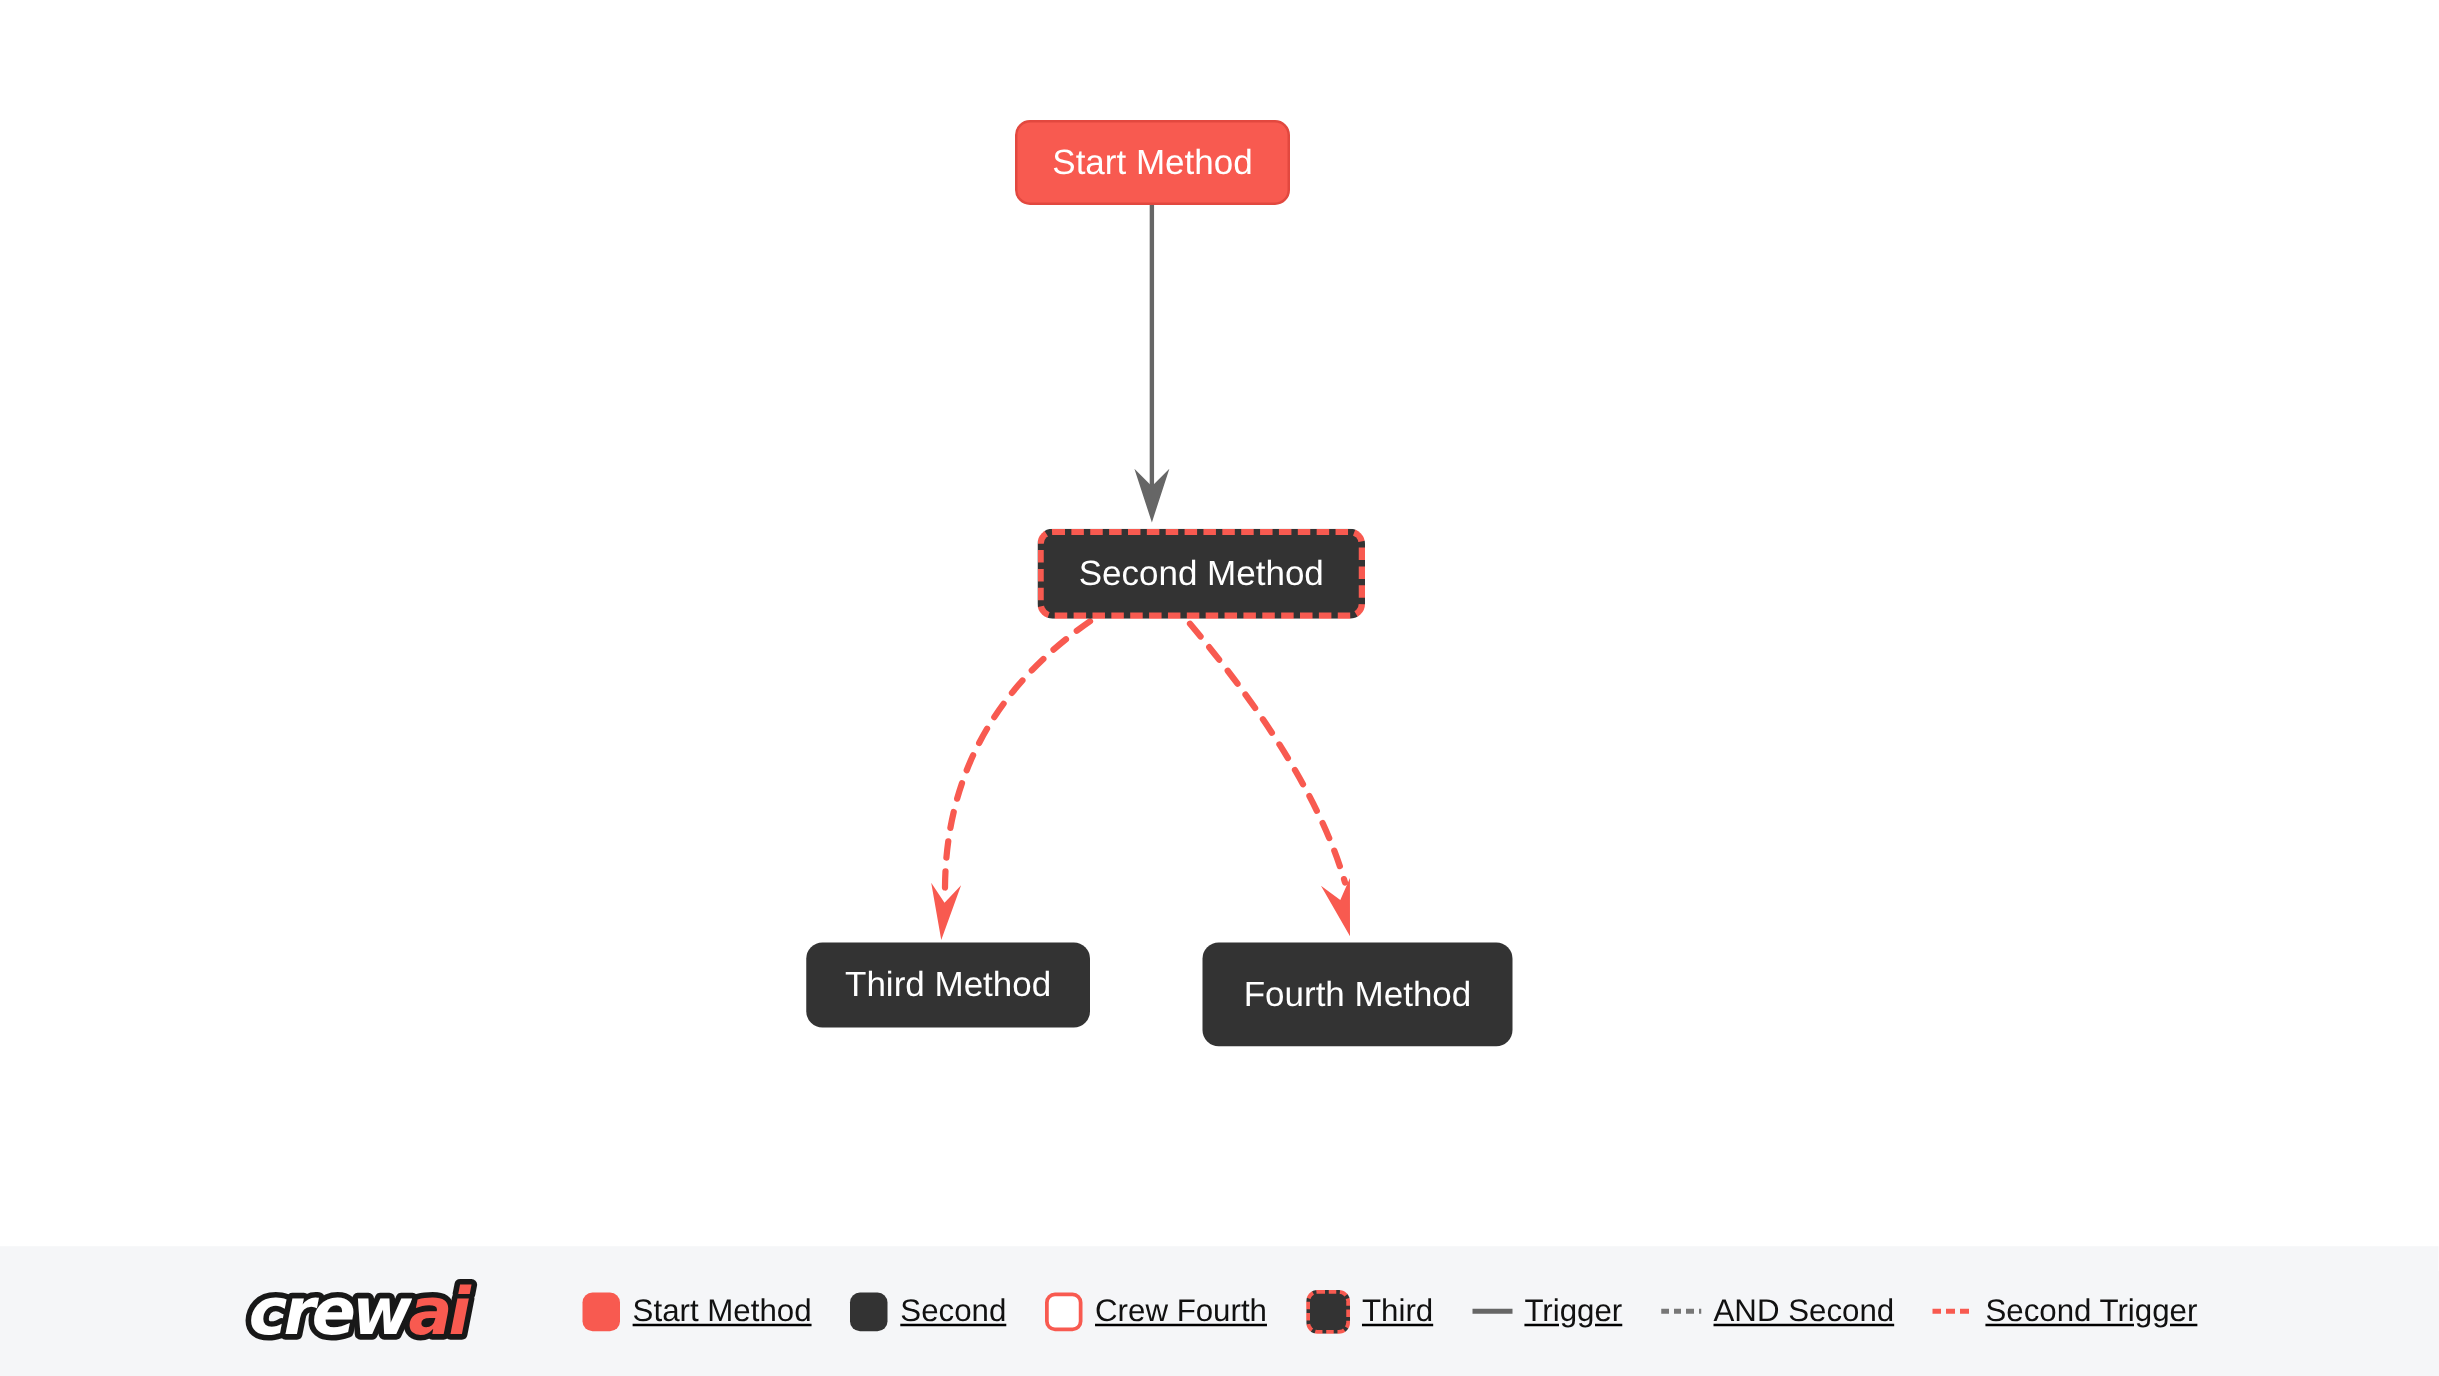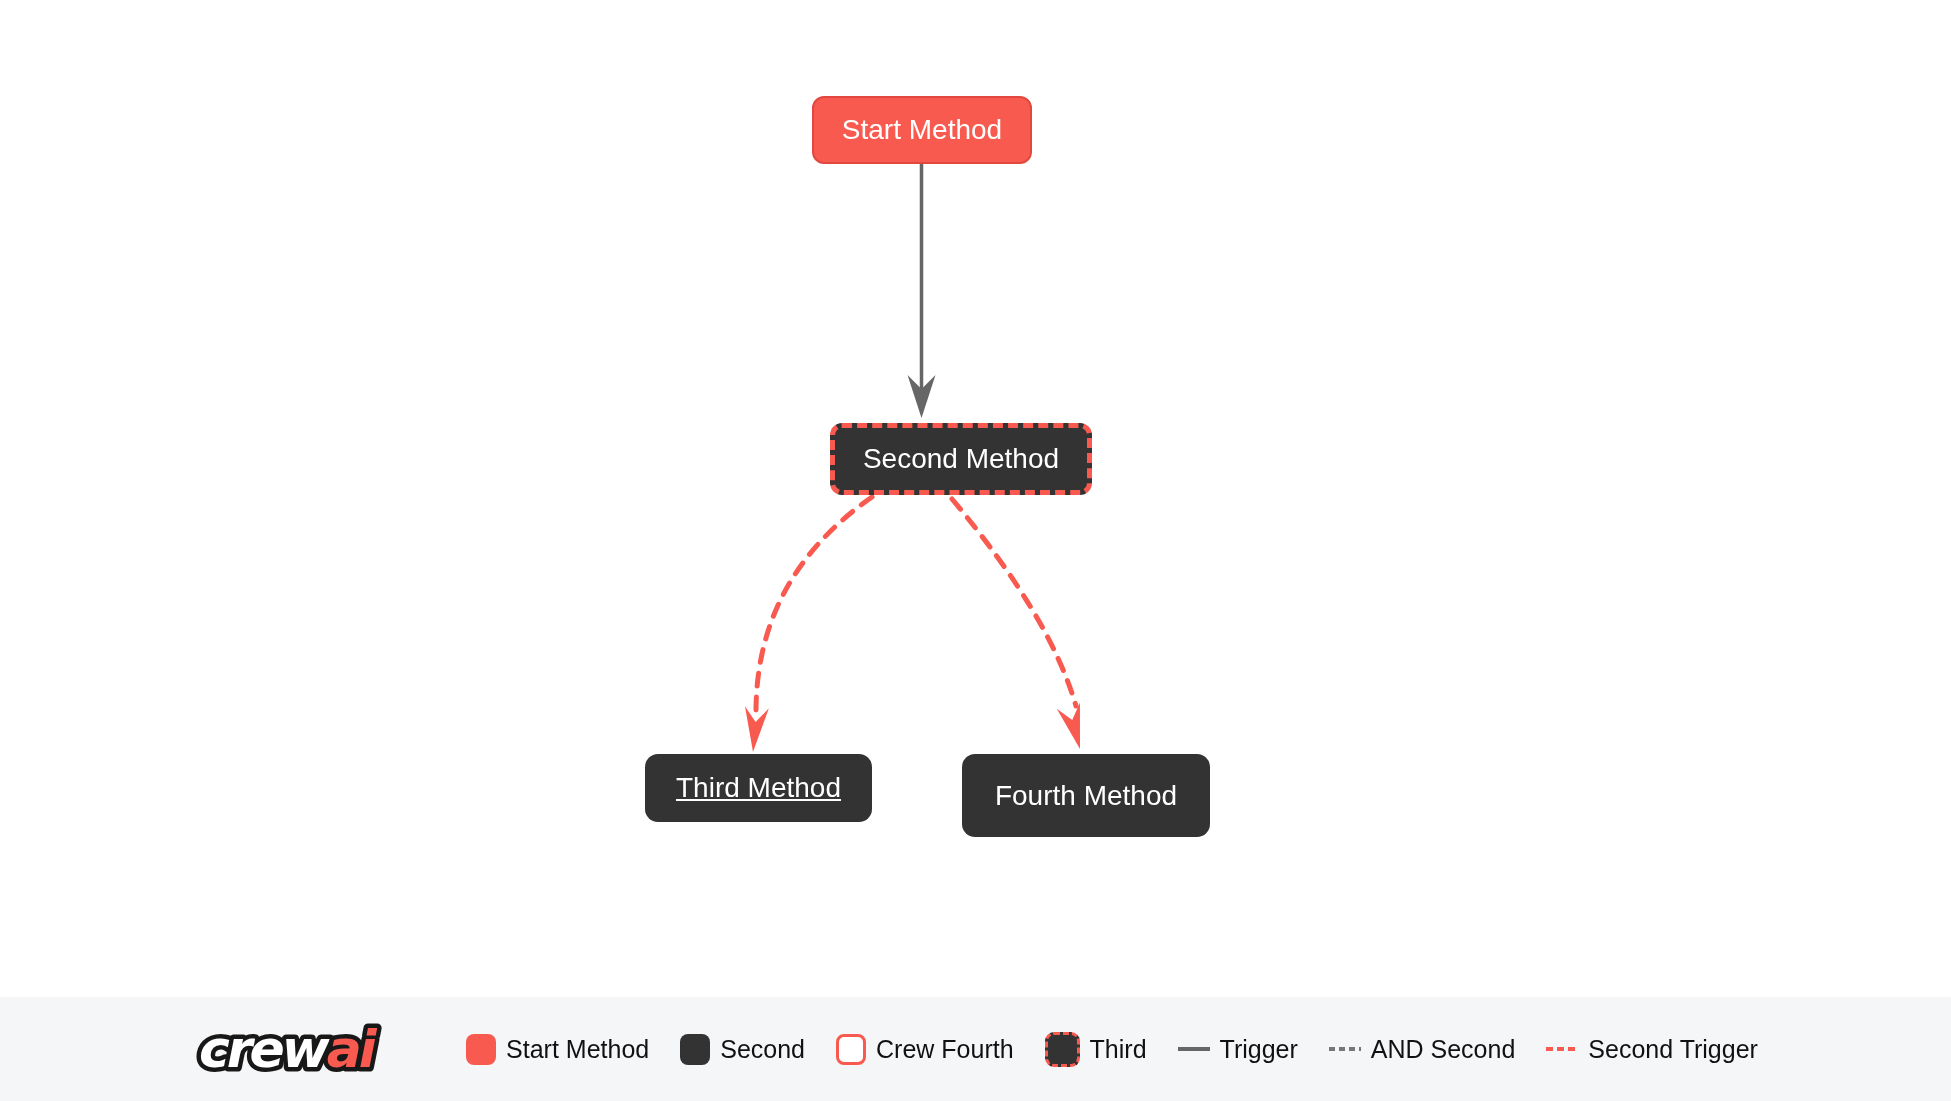--- a/index.html
+++ b/index.html
@@ -58,34 +58,35 @@
   .node-router {
     left: 790px; top: 423px; width: 262px; height: 72px;
     background: var(--dark);
     border: 5px dashed var(--red);
     margin-left: 40px;
   }
   .node-method {
     background: var(--dark);
     border-radius: 13px;
   }
-  .node-third  { left: 645px; top: 754px; width: 227px; height: 68px; text-decoration: underline; }
+  .node-third  { left: 645px; top: 754px; width: 227px; height: 68px; }
   .node-fourth { left: 962px; top: 754px; width: 248px; height: 83px; }
   
   .footer {
     position: absolute;
     left: 0; bottom: 0;
     width: 100%;
     height: 104px;
     background: var(--footer-bg);
     z-index: 3;
     display: flex;
     align-items: center;
     justify-content: center;
     gap: 31px;
+    text-decoration: underline;
   }
   .logo-svg { display: block; margin-right: 6px; }
   .logo-text {
     font-family: "DejaVu Sans", sans-serif;
     font-size: 52px;
     font-weight: bold;
     font-style: italic;
     letter-spacing: -3px;
     stroke: #181818;
     stroke-width: 9px;

